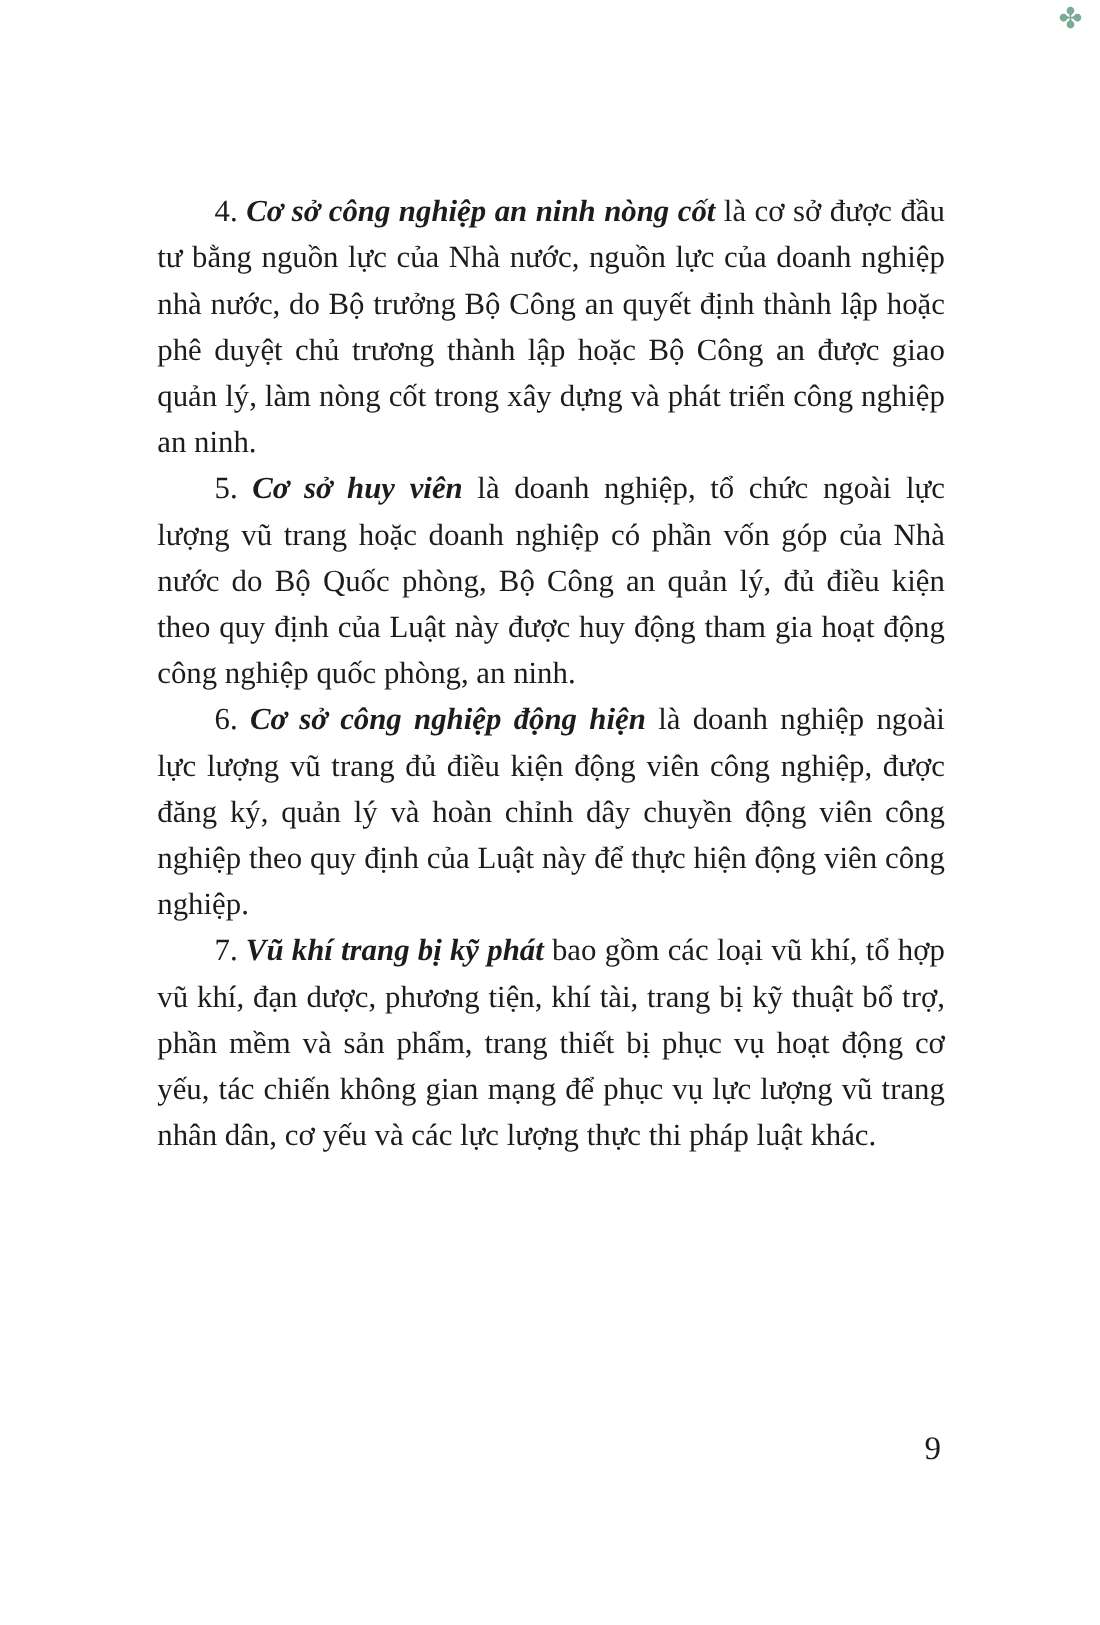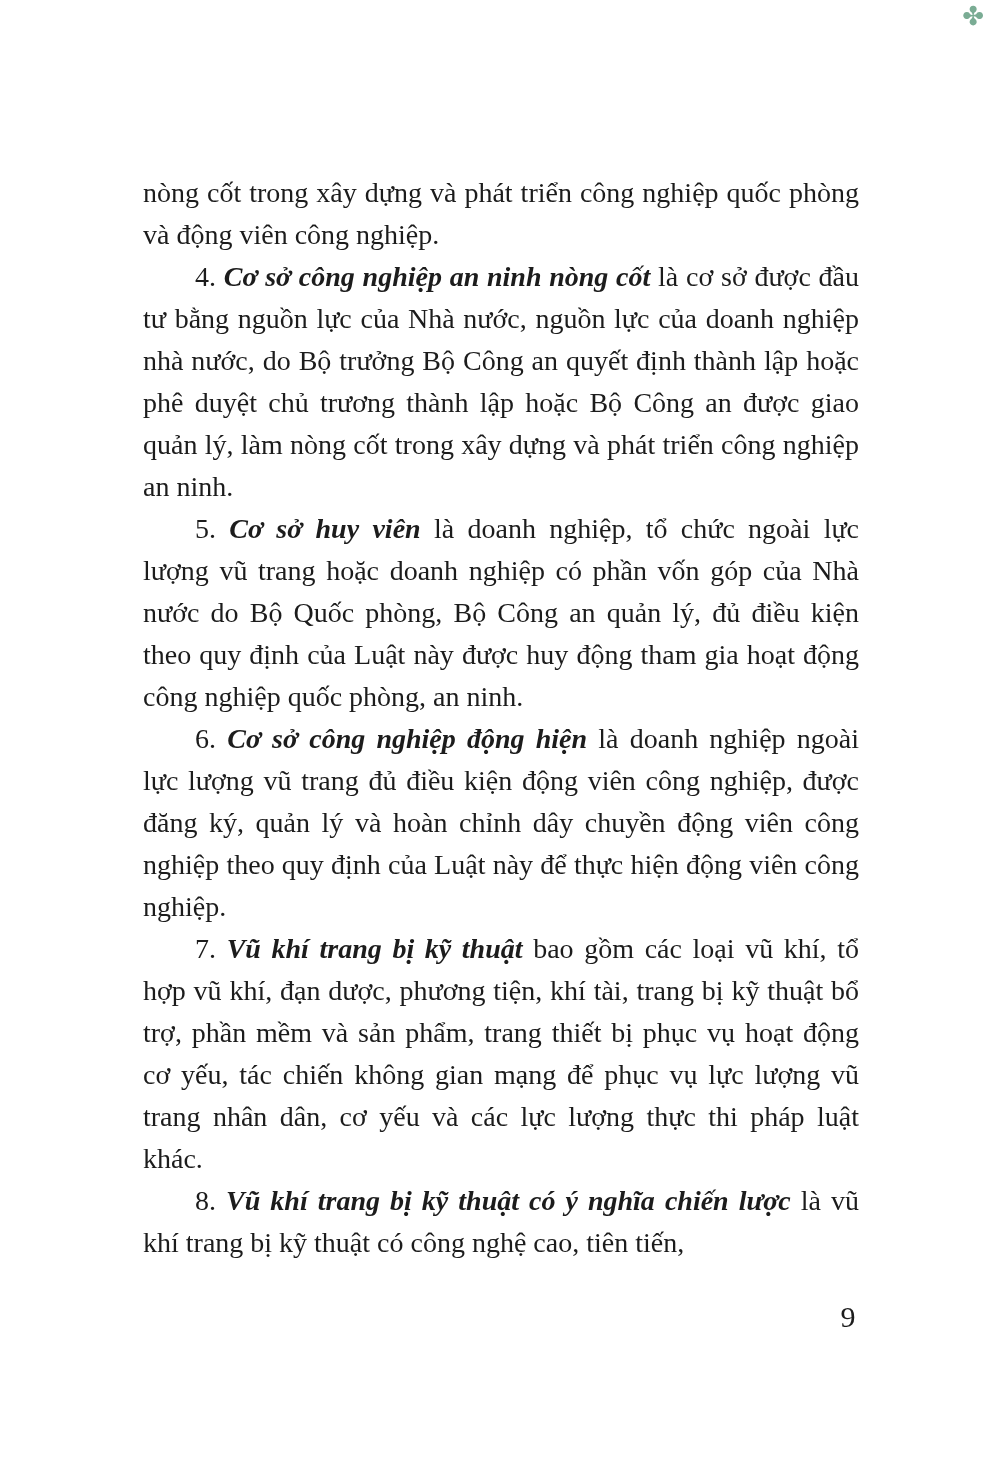--- a/index.html
+++ b/index.html
@@ -55,22 +55,20 @@
     color: #1c1c1c;
   }
 </style>
 </head>
 <body>
 
 <div class="page" style="background: rgb(255, 255, 255); color: rgb(28, 28, 28);">
   <span class="corner-icon" style="color: rgb(122, 172, 148);">✤</span>
 
   <div class="text-block" id="text-container">
-      <p class="para"><span>nòng cốt trong xây dựng và phát triển công nghiệp quốc phòng và động viên công nghiệp.</span></p>
       <p class="para indent"><span>4. </span><span class="term">Cơ sở công nghiệp an ninh nòng cốt</span><span> là cơ sở được đầu tư bằng nguồn lực của Nhà nước, nguồn lực của doanh nghiệp nhà nước, do Bộ trưởng Bộ Công an quyết định thành lập hoặc phê duyệt chủ trương thành lập hoặc Bộ Công an được giao quản lý, làm nòng cốt trong xây dựng và phát triển công nghiệp an ninh.</span></p>
       <p class="para indent"><span>5. </span><span class="term">Cơ sở huy viên</span><span> là doanh nghiệp, tổ chức ngoài lực lượng vũ trang hoặc doanh nghiệp có phần vốn góp của Nhà nước do Bộ Quốc phòng, Bộ Công an quản lý, đủ điều kiện theo quy định của Luật này được huy động tham gia hoạt động công nghiệp quốc phòng, an ninh.</span></p>
       <p class="para indent"><span>6. </span><span class="term">Cơ sở công nghiệp động hiện</span><span> là doanh nghiệp ngoài lực lượng vũ trang đủ điều kiện động viên công nghiệp, được đăng ký, quản lý và hoàn chỉnh dây chuyền động viên công nghiệp theo quy định của Luật này để thực hiện động viên công nghiệp.</span></p>
-      <p class="para indent"><span>7. </span><span class="term">Vũ khí trang bị kỹ thuật</span><span> bao gồm các loại vũ khí, tổ hợp vũ khí, đạn dược, phương tiện, khí tài, trang bị kỹ thuật bổ trợ, phần mềm và sản phẩm, trang thiết bị phục vụ hoạt động cơ yếu, tác chiến không gian mạng để phục vụ lực lượng vũ trang nhân dân, cơ yếu và các lực lượng thực thi pháp luật khác.</span></p>
-      <p class="para indent"><span>8. </span><span class="term">Vũ khí trang bị kỹ thuật có ý nghĩa chiến lược</span><span> là vũ khí trang bị kỹ thuật có công nghệ cao, tiên tiến,</span></p>
+      <p class="para indent"><span>7. </span><span class="term">Vũ khí trang bị kỹ phát</span><span> bao gồm các loại vũ khí, tổ hợp vũ khí, đạn dược, phương tiện, khí tài, trang bị kỹ thuật bổ trợ, phần mềm và sản phẩm, trang thiết bị phục vụ hoạt động cơ yếu, tác chiến không gian mạng để phục vụ lực lượng vũ trang nhân dân, cơ yếu và các lực lượng thực thi pháp luật khác.</span></p>
     </div>
 
   <div class="page-number">9</div>
 </div>
 
 </body></html>

